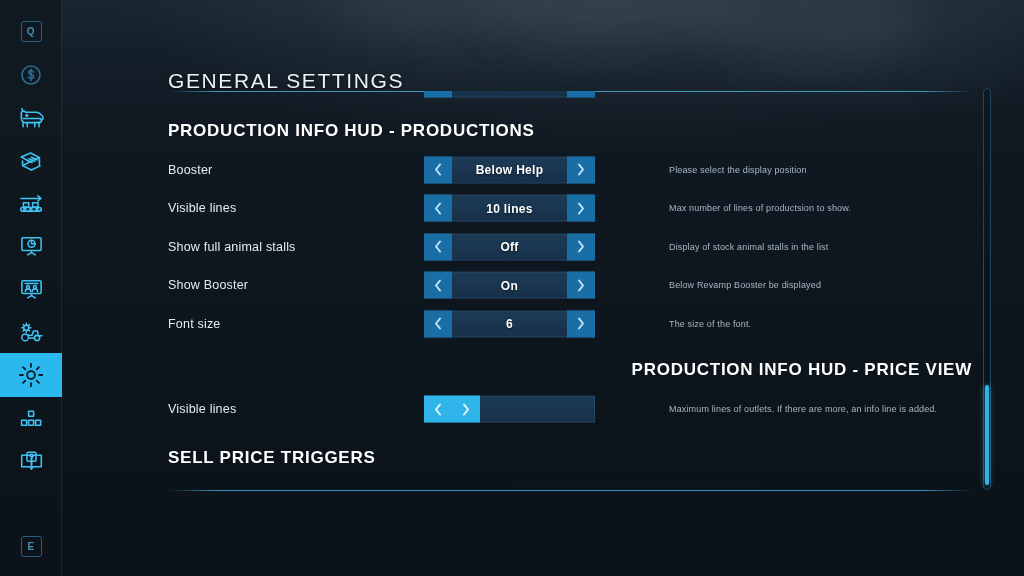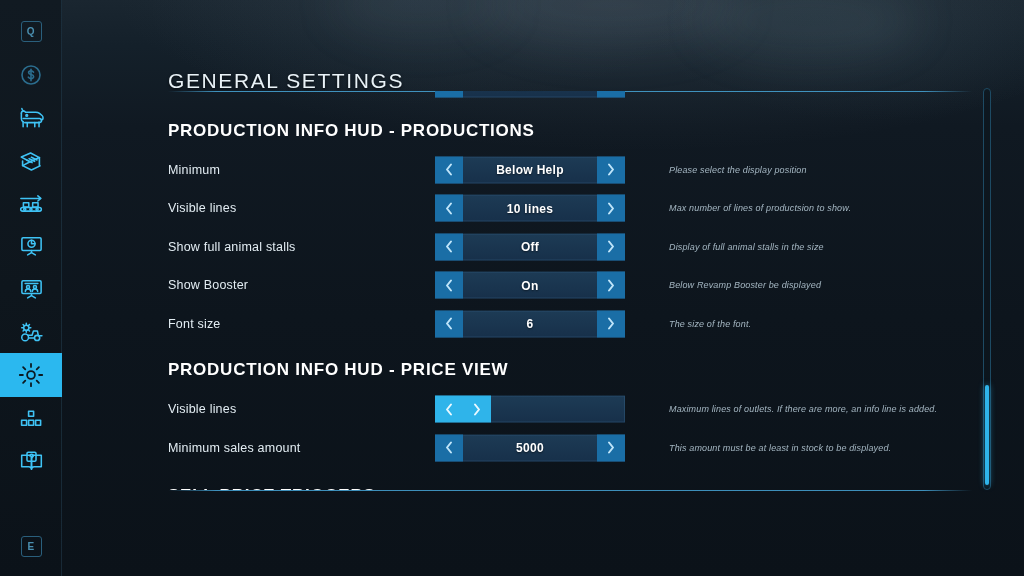--- a/index.html
+++ b/index.html
@@ -76,22 +76,22 @@
     color: #ffffff; font-size: 17px; font-weight: bold;
     letter-spacing: .75px; text-transform: uppercase;
     padding-left: 44px;
   }
   .row { position: relative; height: 38.5px; }
   .row-label {
     position: absolute; left: 44px; top: 50%; transform: translateY(-50%);
     color: #e3edf3; font-size: 12.5px; letter-spacing: .2px; white-space: nowrap;
   }
   .stepper {
-    position: absolute; left: 311px; top: 50%; transform: translateY(-50%);
-    width: 190px; height: 27px; display: flex;
+    position: absolute; left: 300px; top: 50%; transform: translateY(-50%);
+    width: 171px; height: 27px; display: flex;
     background: linear-gradient(180deg,#1d3b55 0%, #17304a 100%);
     box-shadow: inset 0 0 0 1px rgba(70,130,175,.25);
   }
   .arrow {
     width: 28px; height: 27px; flex: 0 0 28px;
     background: #1a6ea6;
     display: flex; align-items: center; justify-content: center;
   }
   .arrow svg { stroke: #bfe5fa; stroke-width: 2; fill: none;
                stroke-linecap: round; stroke-linejoin: round; }
@@ -99,21 +99,20 @@
   .row.selected .arrow svg { stroke: #e8f8ff; }
   .stepper-value {
     flex: 1 1 auto; display: flex; align-items: center; justify-content: center;
     color: #ffffff; font-size: 12px; font-weight: bold; letter-spacing: .3px;
     text-shadow: 0 1px 2px rgba(0,0,0,.5);
   }
   .row-desc {
     position: absolute; left: 545px; top: 50%; transform: translateY(-50%);
     color: #b3c6d2; font-size: 9px; letter-spacing: .15px; white-space: nowrap;
     opacity: .9;
-    font-style: italic;
   }
 
   
   #scrollbar {
     position: absolute; left: 921px; top: 88px; width: 8px; height: 402px;
     border: 1px solid #1d4a63; border-radius: 4px; background: rgba(12,22,30,.6);
   }
   #scroll-thumb {
     position: absolute; left: 1px; width: 4px; top: 296px; height: 100px;
     background: #2fb4ea; border-radius: 3px;
@@ -273,21 +272,21 @@
               <div class="stepper-value">10%</div>
               <div class="arrow">
                 <svg width="12" height="14" viewBox="0 0 12 14">
                   <path d="M4 2l4 5-4 5"></path>
                 </svg>
               </div>
             </div>
           </div>
           <div class="section-head" style="margin-top: 17px; margin-bottom: 10px;">PRODUCTION INFO HUD - PRODUCTIONS</div>
           <div class="row">
-            <div class="row-label">Minimum</div>
+            <div class="row-label">Booster</div>
             <div class="stepper">
               <div class="arrow">
                 <svg width="12" height="14" viewBox="0 0 12 14">
                   <path d="M8 2 4 7l4 5"></path>
                 </svg>
               </div>
               <div class="stepper-value">Below Help</div>
               <div class="arrow">
                 <svg width="12" height="14" viewBox="0 0 12 14">
                   <path d="M4 2l4 5-4 5"></path>
@@ -321,21 +320,21 @@
                   <path d="M8 2 4 7l4 5"></path>
                 </svg>
               </div>
               <div class="stepper-value">Off</div>
               <div class="arrow">
                 <svg width="12" height="14" viewBox="0 0 12 14">
                   <path d="M4 2l4 5-4 5"></path>
                 </svg>
               </div>
             </div>
-            <div class="row-desc">Display of full animal stalls in the size</div>
+            <div class="row-desc">Display of stock animal stalls in the list</div>
           </div>
           <div class="row">
             <div class="row-label">Show Booster</div>
             <div class="stepper">
               <div class="arrow">
                 <svg width="12" height="14" viewBox="0 0 12 14">
                   <path d="M8 2 4 7l4 5"></path>
                 </svg>
               </div>
               <div class="stepper-value">On</div>
@@ -357,54 +356,37 @@
               </div>
               <div class="stepper-value">6</div>
               <div class="arrow">
                 <svg width="12" height="14" viewBox="0 0 12 14">
                   <path d="M4 2l4 5-4 5"></path>
                 </svg>
               </div>
             </div>
             <div class="row-desc">The size of the font.</div>
           </div>
-          <div class="section-head" style="margin-top: 17px; margin-bottom: 10px;">PRODUCTION INFO HUD - PRICE VIEW</div>
+          <div class="section-head" style="margin-top: 17px; margin-bottom: 10px; text-align: right;">PRODUCTION INFO HUD - PRICE VIEW</div>
           <div class="row selected">
             <div class="row-label">Visible lines</div>
             <div class="stepper">
               <div class="arrow">
                 <svg width="12" height="14" viewBox="0 0 12 14">
                   <path d="M8 2 4 7l4 5"></path>
                 </svg>
               </div>
               <div class="arrow">
                 <svg width="12" height="14" viewBox="0 0 12 14">
                   <path d="M4 2l4 5-4 5"></path>
                 </svg>
               </div>
             </div>
             <div class="row-desc">Maximum lines of outlets. If there are more, an info line is added.</div>
           </div>
-          <div class="row">
-            <div class="row-label">Minimum sales amount</div>
-            <div class="stepper">
-              <div class="arrow">
-                <svg width="12" height="14" viewBox="0 0 12 14">
-                  <path d="M8 2 4 7l4 5"></path>
-                </svg>
-              </div>
-              <div class="stepper-value">5000</div>
-              <div class="arrow">
-                <svg width="12" height="14" viewBox="0 0 12 14">
-                  <path d="M4 2l4 5-4 5"></path>
-                </svg>
-              </div>
-            </div>
-            <div class="row-desc">This amount must be at least in stock to be displayed.</div>
-          </div>
           <div class="section-head" style="margin-top: 19px; margin-bottom: 10px;">SELL PRICE TRIGGERS</div>
         </div>
     </div>
 
     <div id="divider-bottom"></div>
 
     <div id="scrollbar">
       <div id="scroll-thumb" style="height: 100px; top: 296px;"></div>
     </div>
   </div>

